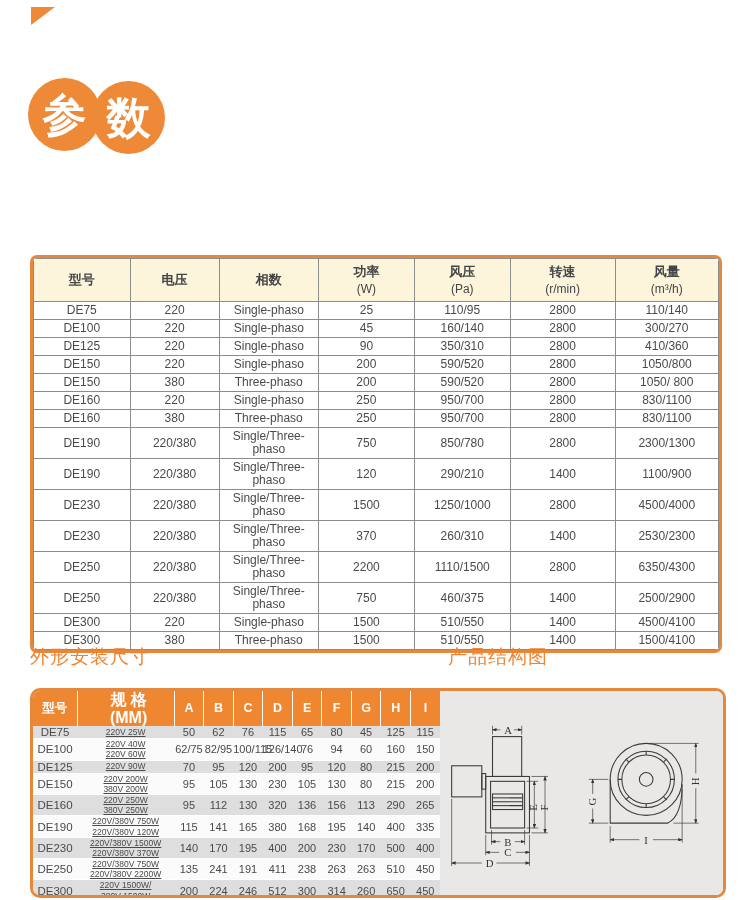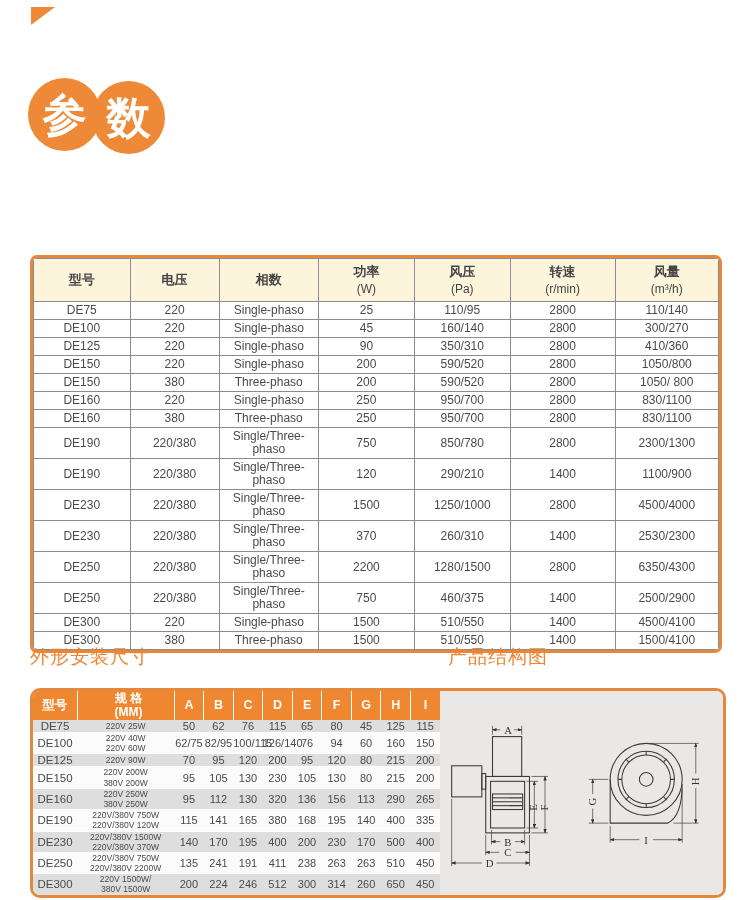--- a/index.html
+++ b/index.html
@@ -46,26 +46,26 @@
 
   
   .bottom-block{position:absolute;left:30px;top:688px;width:696px;height:210px;
     border:3px solid var(--orange-border);border-radius:10px;overflow:hidden;
     display:flex;background:#fff;}
   .dim-wrap{width:407px;height:100%;flex:none;}
   table.dim{width:100%;height:100%;border-collapse:collapse;table-layout:fixed;}
   table.dim th{background:var(--orange-header);color:#fff;font-size:12.5px;font-weight:700;
     border-right:1px solid #fff;text-align:center;vertical-align:middle;height:29px;
     white-space:pre-line;line-height:1.1;}
-  table.dim th.spec-h{font-size:12px;padding-left:6px;}
+  table.dim th.spec-h{font-size:16px;padding-left:6px;}
   table.dim th:last-child{border-right:none;}
   table.dim td{text-align:center;vertical-align:middle;font-size:11px;color:#4a4a4a;
     border-bottom:1px solid #fff;overflow:visible;white-space:nowrap;}
   table.dim td.model{font-size:11.5px;}
-  table.dim td.spec{font-size:8.5px;line-height:1.2;white-space:pre-line;}
+  table.dim td.spec{font-size:8.5px;line-height:1.2;white-space:pre-line;text-decoration:underline;}
   table.dim tbody tr:nth-child(odd){background:var(--stripe);}
   table.dim tbody tr:nth-child(even){background:#fbfbfb;}
   table.dim col.c-model{width:44px;}
   table.dim col.c-spec{width:97px;}
   table.dim col.c-dim{width:29.5px;}
 
   .diagram{flex:1;background:var(--panel-gray);position:relative;}
   .diagram svg{display:block;width:100%;height:100%;}
   .dimtxt{font-family:"Liberation Serif",serif;font-size:11px;fill:#333;}
 </style>
@@ -229,21 +229,21 @@
             <td>260/310</td>
             <td>1400</td>
             <td>2530/2300</td>
           </tr>
           <tr>
             <td>DE250</td>
             <td>220/380</td>
             <td>Single/Three-
 phaso</td>
             <td>2200</td>
-            <td>1280/1500</td>
+            <td>1110/1500</td>
             <td>2800</td>
             <td>6350/4300</td>
           </tr>
           <tr>
             <td>DE250</td>
             <td>220/380</td>
             <td>Single/Three-
 phaso</td>
             <td>750</td>
             <td>460/375</td>

